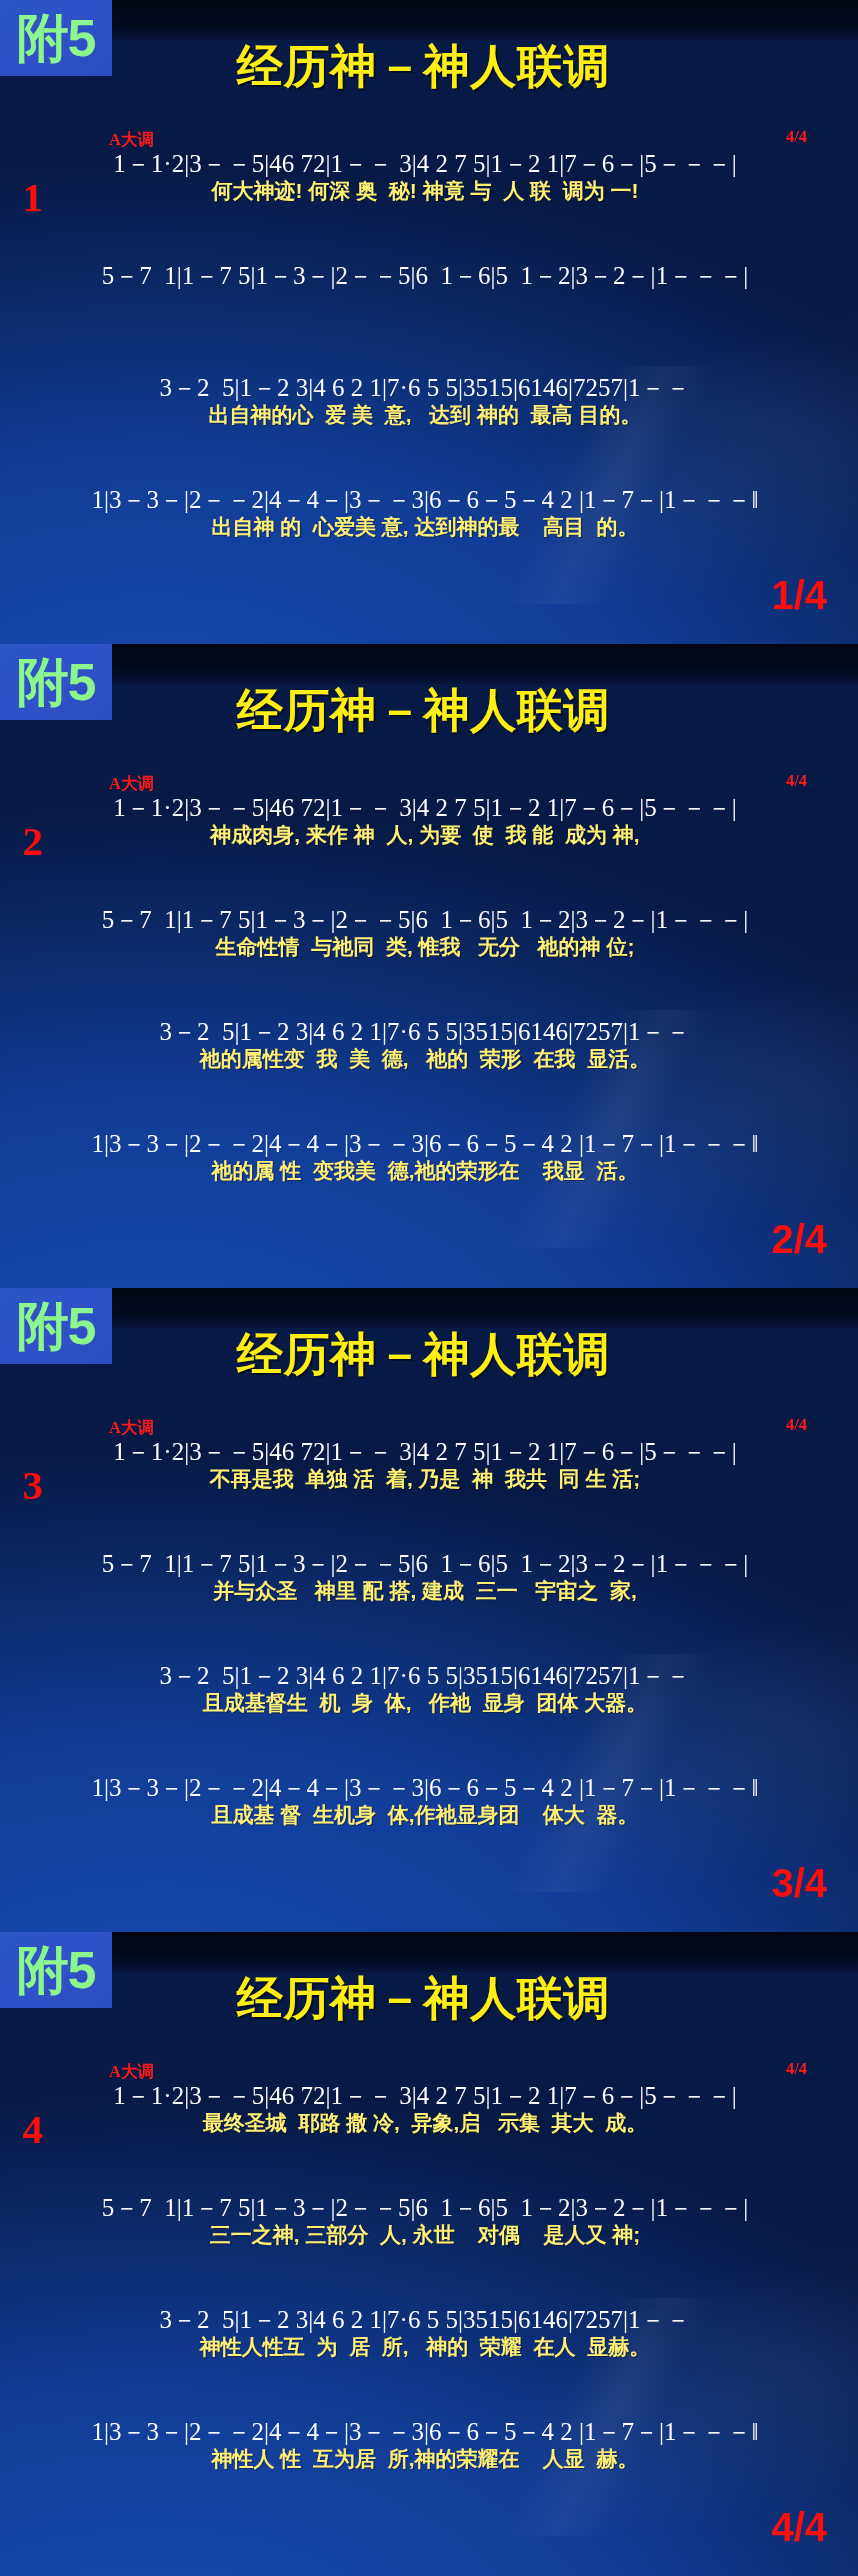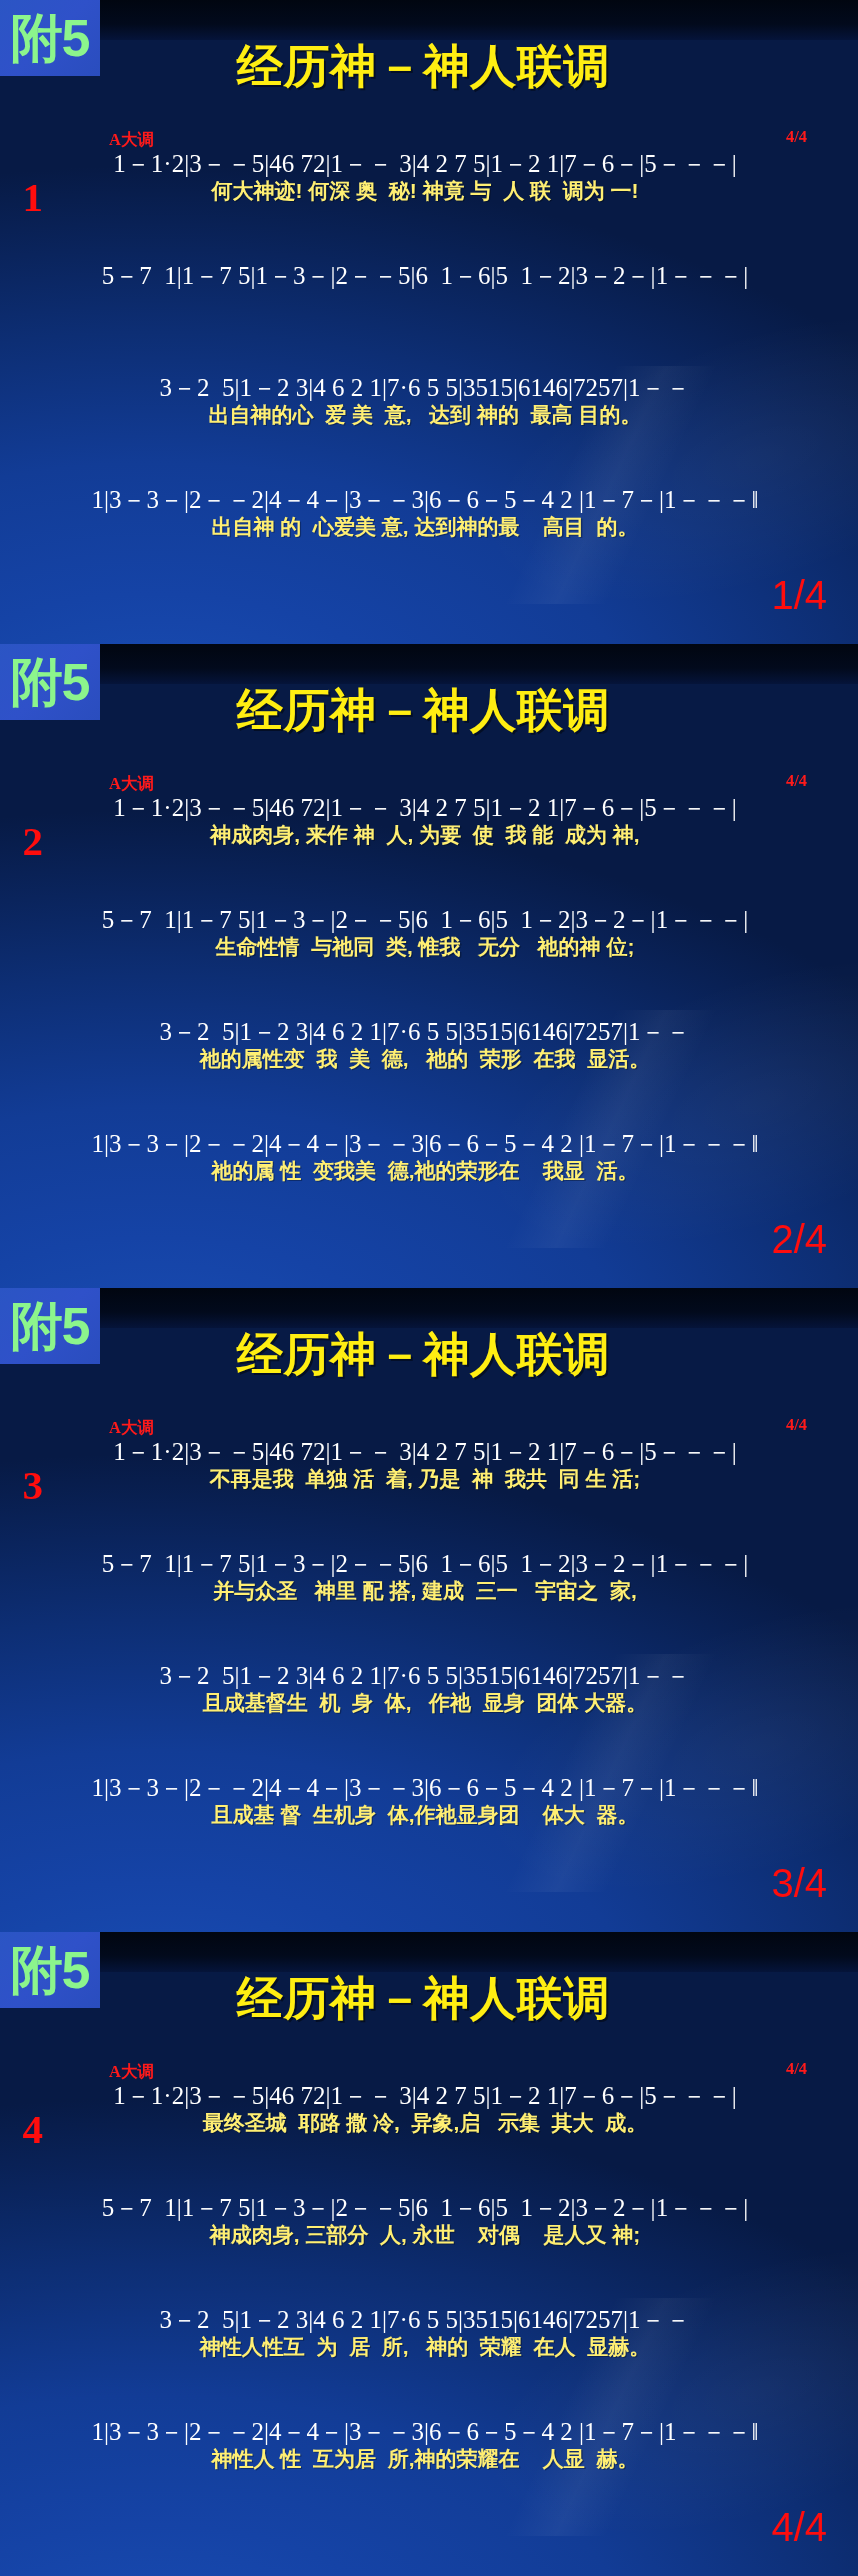--- a/index.html
+++ b/index.html
@@ -37,21 +37,21 @@
 
   
   .topband {
     position:absolute; left:0; top:0; width:859px; height:40px;
     background:linear-gradient(to bottom, #010610 0%, #020a1c 60%, #05143a 100%);
   }
 
   
   .badge {
     position:absolute; left:0; top:0;
-    width:100px; height:76px;
+    width:112px; height:76px;
     background:linear-gradient(135deg,#2b55c4 0%,#2f51c9 50%,#2a4dbe 100%);
     display:flex; align-items:center; justify-content:center;
     z-index:5;
   }
   .badge span {
     color:#8cf58c;
     font-size:52px;
     font-weight:700;
     line-height:1;
     letter-spacing:-1.3px;
@@ -119,21 +119,21 @@
     margin-top:2.6px;
     text-shadow:1.3px 1.3px 0 rgba(0,0,0,0.30);
   }
 
   
   .pageno {
     position:absolute;
     right:32px;
     color:#ff0d0d;
     font-size:40px;
-    font-weight:400;
+    font-weight:700;
     font-family:"Liberation Sans", sans-serif;
     line-height:1;
     z-index:6;
     text-align:right;
   }
 </style>
 </head>
 <body>
 
 <div class="slide" id="slide-0">
@@ -254,21 +254,21 @@
   <div class="meter">4/4</div>
 
   <div class="versenum" style="top:177px">4</div>
 
   <div class="staff" style="top:151px">
     <div class="notes">1－1·2|3－－5|46 72|1－－ 3|4 2 7 5|1－2 1|7－6－|5－－－|</div>
     <div class="lyrics">最终圣城  耶路 撒 冷,  异象,启   示集  其大  成。</div>
   </div>
   <div class="staff" style="top:263px">
     <div class="notes">5－7  1|1－7 5|1－3－|2－－5|6  1－6|5  1－2|3－2－|1－－－|</div>
-    <div class="lyrics">神成肉身, 三部分  人, 永世    对偶    是人又 神;</div>
+    <div class="lyrics">三一之神, 三部分  人, 永世    对偶    是人又 神;</div>
   </div>
   <div class="staff" style="top:375px">
     <div class="notes">3－2  5|1－2 3|4 6 2 1|7·6 5 5|3515|6146|7257|1－－</div>
     <div class="lyrics">神性人性互  为  居  所,   神的  荣耀  在人  显赫。</div>
   </div>
   <div class="staff" style="top:487px">
     <div class="notes">1|3－3－|2－－2|4－4－|3－－3|6－6－5－4 2 |1－7－|1－－－‖</div>
     <div class="lyrics">神性人 性  互为居  所,神的荣耀在    人显  赫。</div>
   </div>
 

